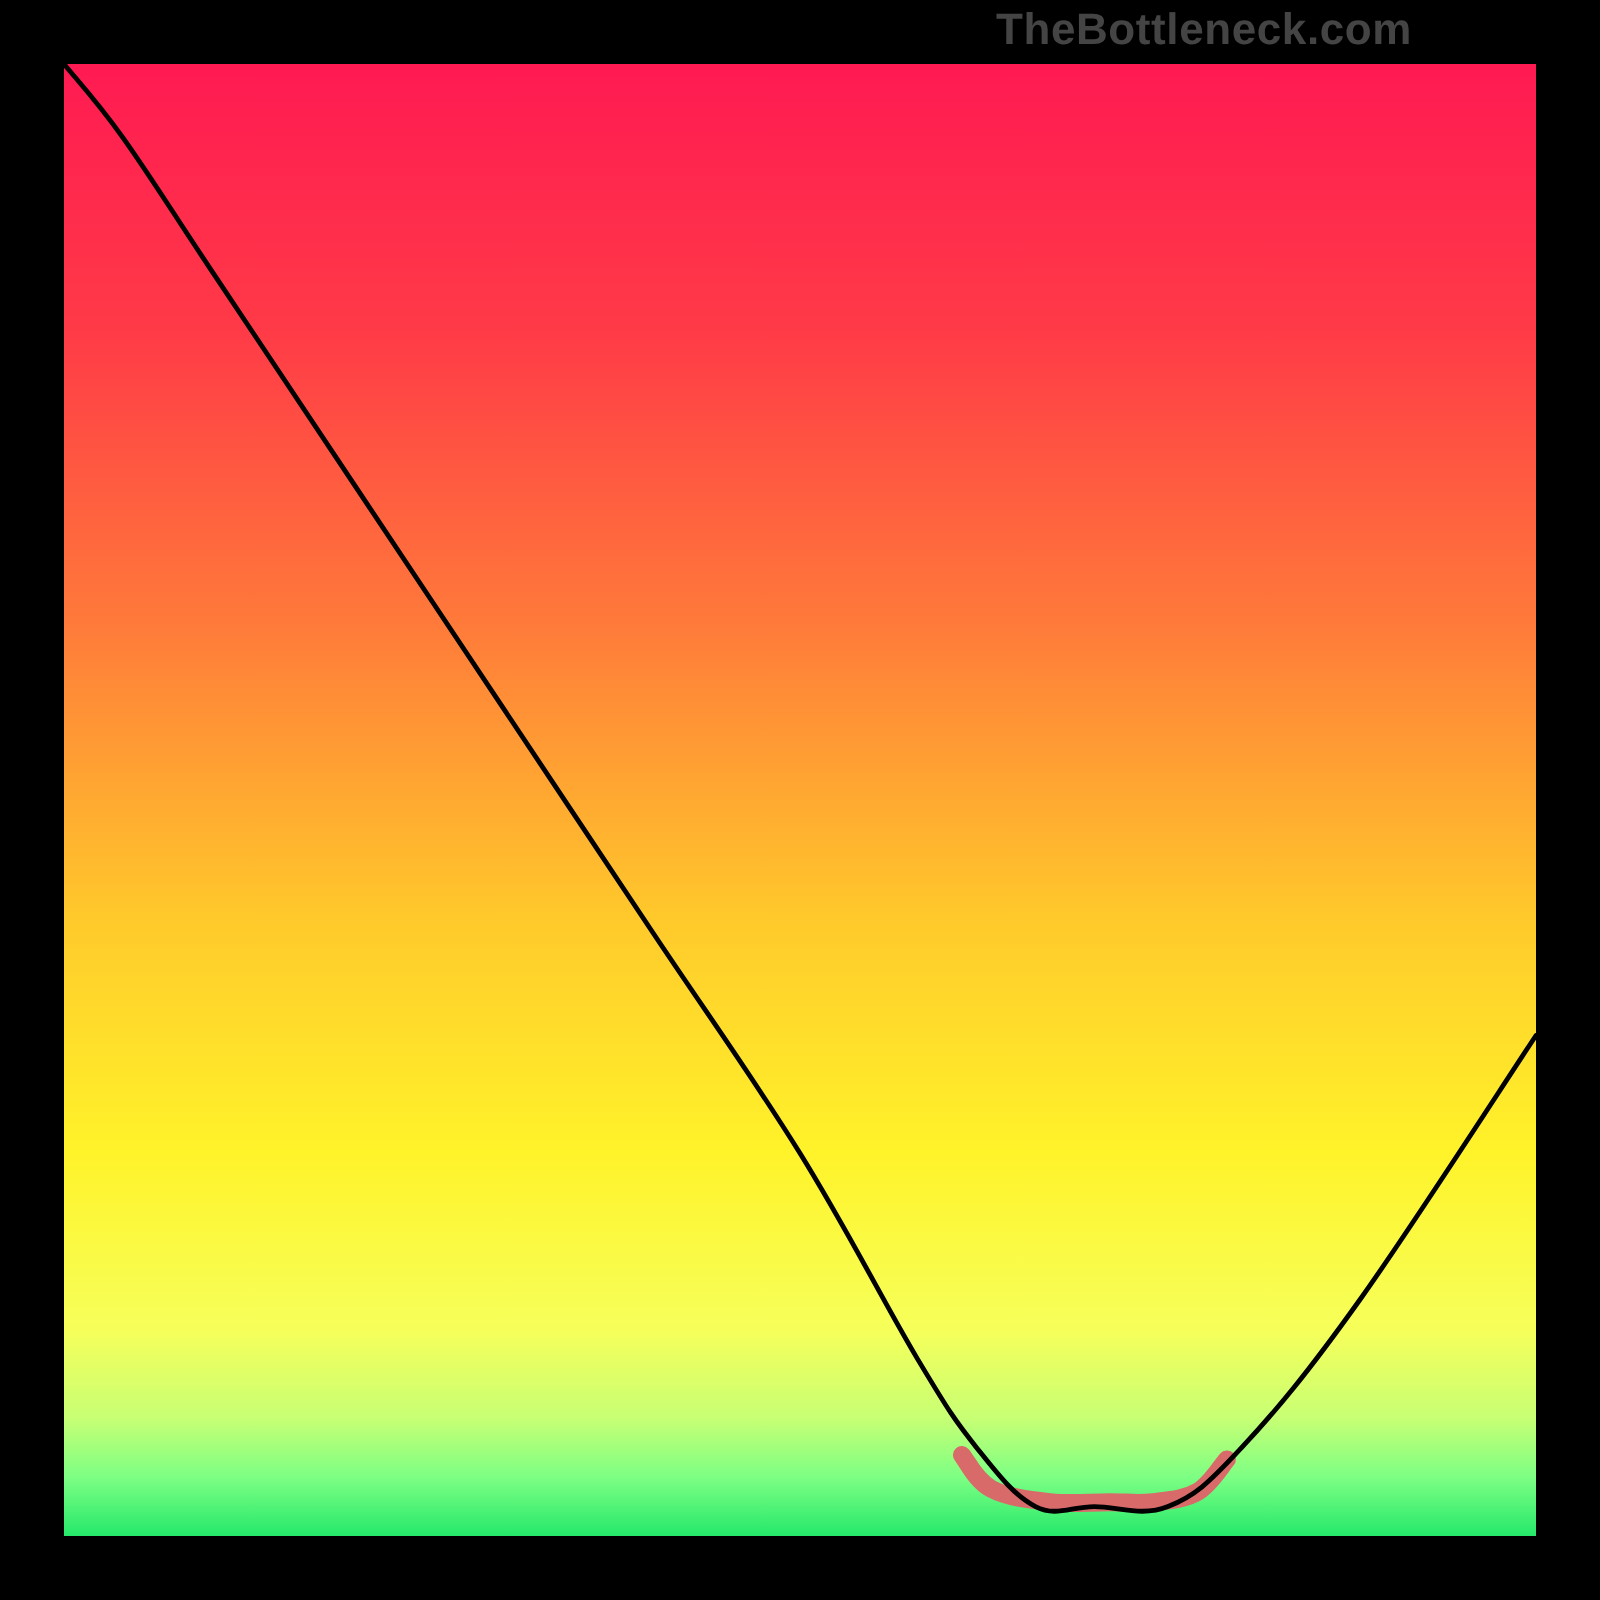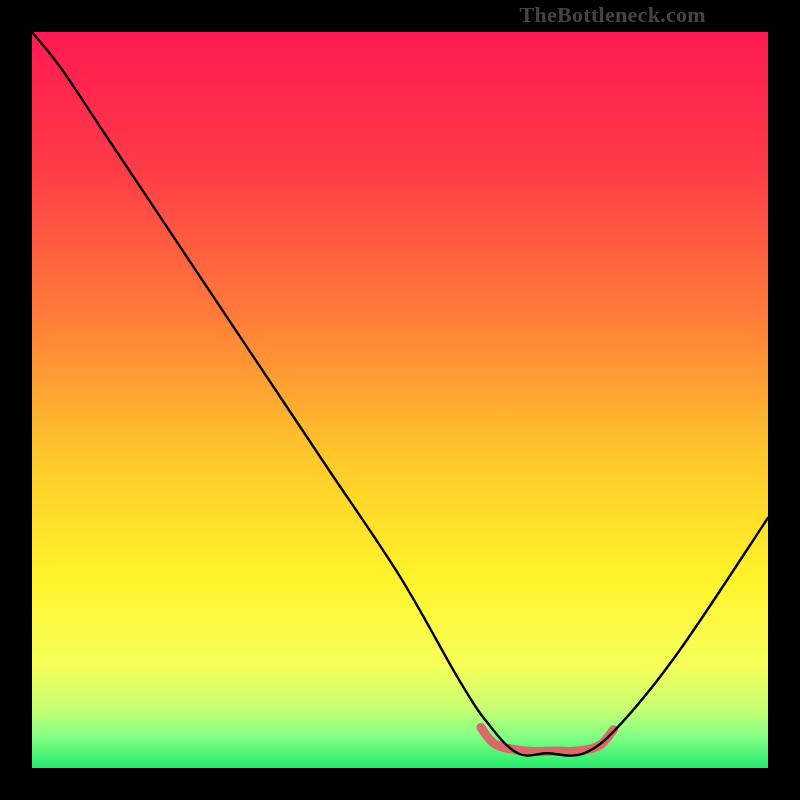--- a/index.html
+++ b/index.html
@@ -9,21 +9,20 @@
     height: 800px;
     overflow: hidden;
     background: #000;
     font-family: Arial, Helvetica, sans-serif;
   }
   .frame {
     position: relative;
     width: 712px;
     height: 800px;
     background: #000;
-    font-family: Liberation Serif, serif;
   }
   .plot-area {
     position: absolute;
     box-sizing: border-box;
   }
   .gradient {
     position: absolute;
     left: 0; top: 0; right: 0; bottom: 0;
   }
   .attribution {

